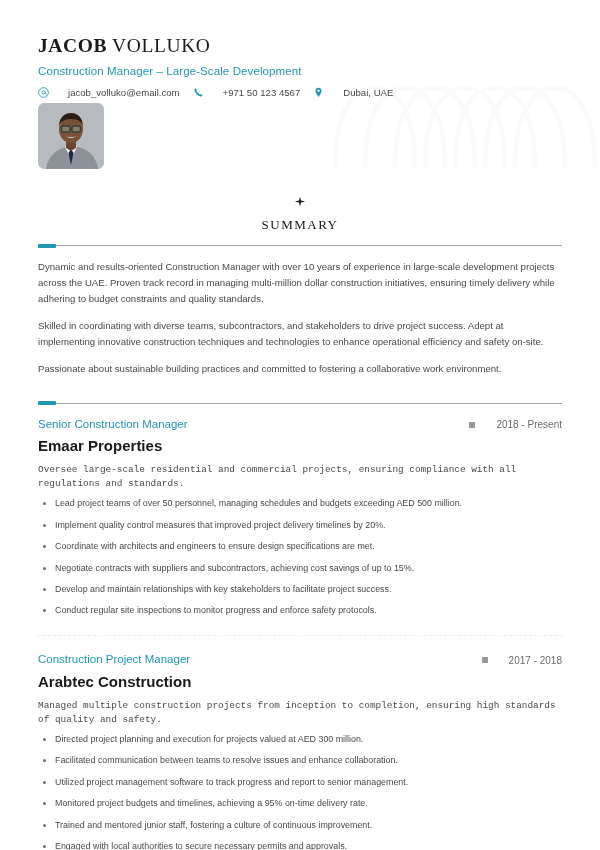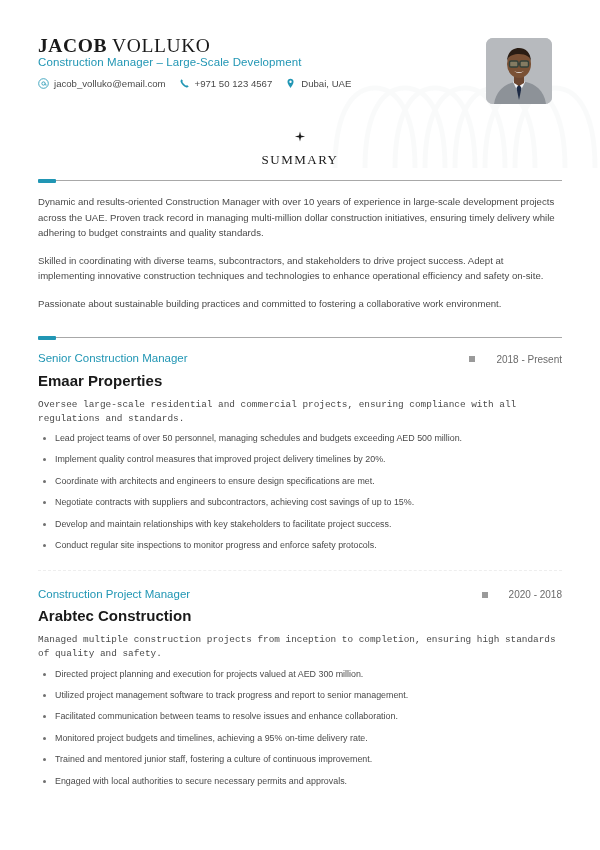--- a/index.html
+++ b/index.html
@@ -34,56 +34,58 @@
     box-sizing: border-box;
     width: 600px;
   }
 
   
   .header {
     display: flex;
     align-items: flex-start;
     justify-content: space-between;
     padding-top: 33px;
+    flex-direction: column;
   }
   .header-left {
     padding-top: 2px;
   }
   .name {
     font-family: "Liberation Serif", serif;
     font-size: 19.5px;
     letter-spacing: 0.6px;
     color: #1a1a1a;
     line-height: 1.1;
     white-space: nowrap;
   }
   .name .first {
     font-weight: bold;
   }
   .name .last {
     font-weight: normal;
     margin-left: 5px;
   }
   .job-title {
+    margin-top: 9px;
     font-size: 11.5px;
     color: #2196b4;
     letter-spacing: 0.1px;
   }
   .contact-row {
     margin-top: 10px;
     display: flex;
     align-items: center;
     gap: 13px;
     font-size: 9.6px;
     color: #4a4a4a;
   }
   .contact-item {
     display: flex;
     align-items: flex-start;
-    gap: 5px;
+    gap: 19px;
     white-space: nowrap;
   }
   .contact-item .ci {
     display: inline-flex;
     align-items: center;
     justify-content: center;
     width: 11px;
     height: 11px;
     flex: 0 0 11px;
   }
@@ -348,29 +350,29 @@
         </ul>
       </div>
 
       <div class="exp-sep"></div>
 
       <div class="exp-item">
         <div class="exp-top">
           <div class="exp-role">Construction Project Manager</div>
           <div class="exp-dates">
             <span class="cal"></span>
-            <span>2020 - 2018</span>
+            <span>2017 - 2018</span>
           </div>
         </div>
         <div class="exp-company">Arabtec Construction</div>
         <div class="exp-desc">Managed multiple construction projects from inception to completion, ensuring high standards of quality and safety.</div>
         <ul class="exp-bullets">
           <li>Directed project planning and execution for projects valued at AED 300 million.</li>
+          <li>Facilitated communication between teams to resolve issues and enhance collaboration.</li>
           <li>Utilized project management software to track progress and report to senior management.</li>
-          <li>Facilitated communication between teams to resolve issues and enhance collaboration.</li>
           <li>Monitored project budgets and timelines, achieving a 95% on-time delivery rate.</li>
           <li>Trained and mentored junior staff, fostering a culture of continuous improvement.</li>
           <li>Engaged with local authorities to secure necessary permits and approvals.</li>
         </ul>
       </div>
 
     </div>
   </div>
 
 </div>

